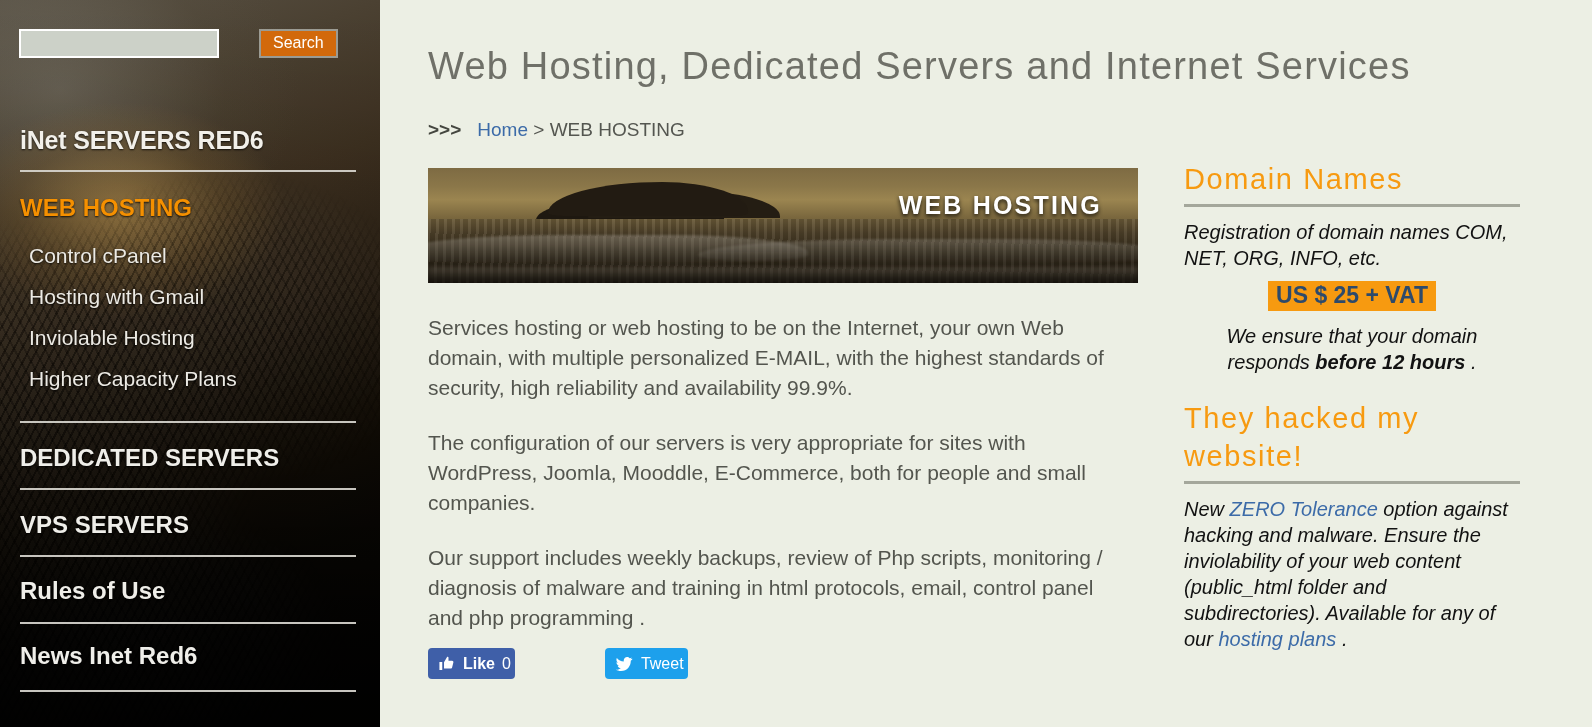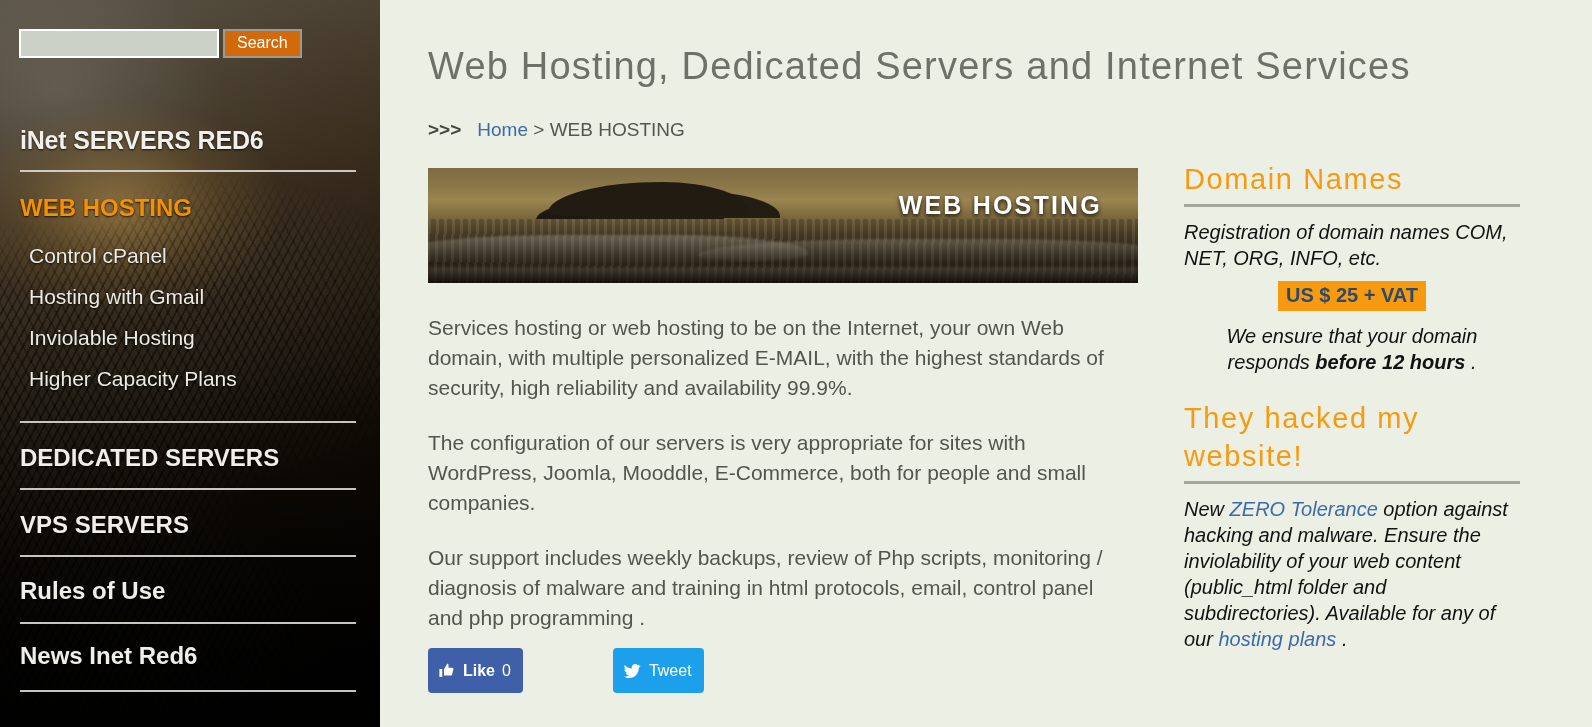--- a/index.html
+++ b/index.html
@@ -56,20 +56,21 @@
     background: linear-gradient(180deg, rgba(0,0,0,0) 0%, rgba(0,0,0,0.10) 40%, rgba(0,0,0,0.45) 70%, rgba(0,0,0,0.80) 88%, rgba(0,0,0,0.92) 100%);
   }
   #sidebar .inner { position: absolute; inset: 0; }
 
   
   #search-row {
     position: absolute;
     left: 19px; top: 29px;
     display: flex;
     align-items: stretch;
+    gap: 36px;
   }
   #search-input {
     width: 200px;
     height: 29px;
     background: #ccd1c8;
     border: 2px solid #ffffff;
     outline: none;
     font-family: "Liberation Sans", sans-serif;
     font-size: 15px;
     color: #222;
@@ -221,25 +222,25 @@
   
   #social {
     position: absolute;
     left: 428px; top: 648px;
     display: flex;
     align-items: center;
   }
   .social-btn {
     display: inline-flex;
     align-items: center;
-    height: 45px;
+    height: 31px;
     border-radius: 4px;
     color: #ffffff;
     font-size: 16px;
-    padding: 0 12px 0 10px;
+    padding: 0 4px 0 10px;
     cursor: pointer;
     white-space: nowrap;
   }
   .social-btn .glyph { display: inline-flex; margin-right: 8px; }
   #fb-like { background: #3f5fa8; }
   #fb-like .count { margin-left: 7px; font-weight: normal; }
   #fb-like .label { font-weight: bold; }
   #tw-tweet { background: #1da0ec; margin-left: 90px; }
 
   
@@ -268,21 +269,21 @@
     line-height: 26px;
     color: #121212;
   }
   .widget-body p { margin: 0; font-style: italic; }
   .price-line { text-align: center; margin: 10px 0 12px 0; }
   .price-badge {
     display: inline-block;
     background: #f79a10;
     color: #2d4a6b;
     font-weight: bold;
-    font-size: 20px;
+    font-size: 23px;
     padding: 1px 8px 3px 8px;
   }
   .centered { text-align: center; }
   .lnk { color: #3c6ba8; cursor: pointer; }
   .bold { font-weight: bold; }
 </style>
 </head>
 <body>
 
 <div id="page">

